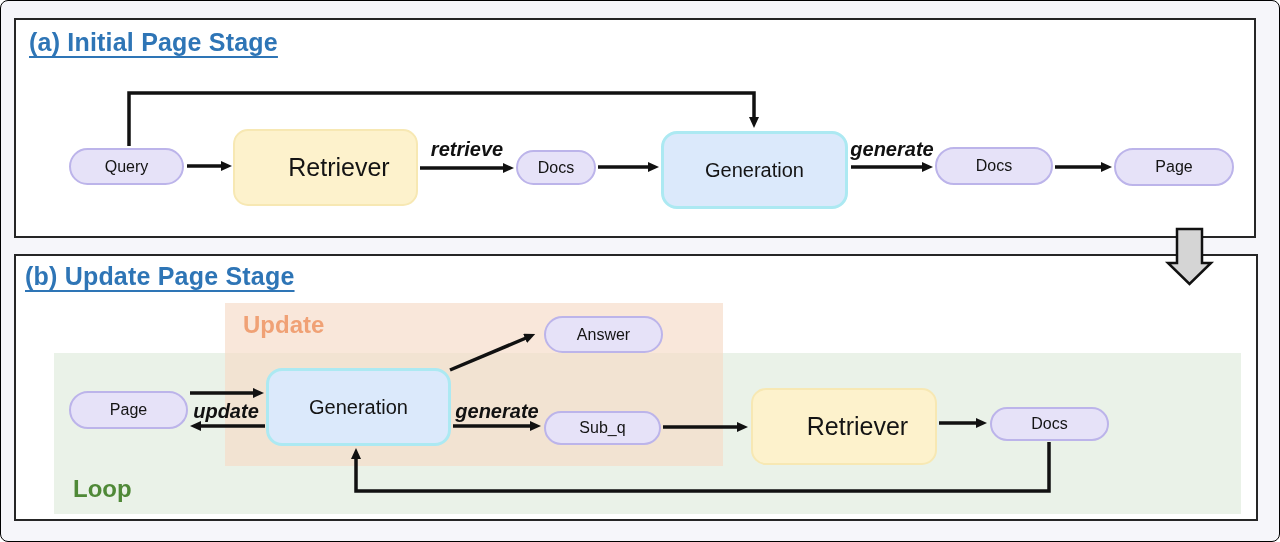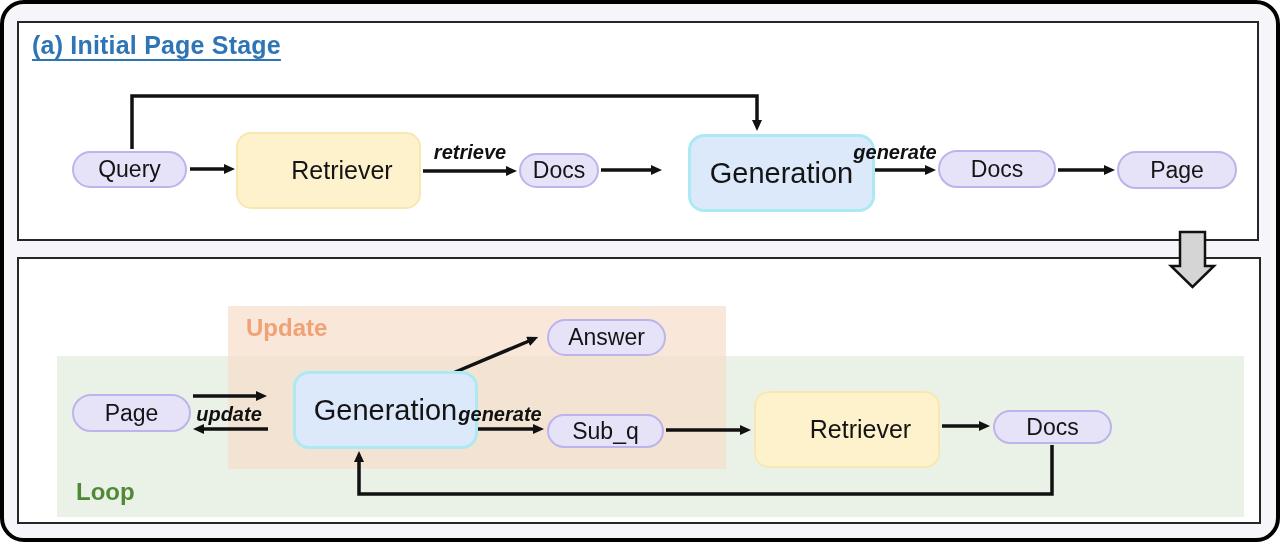--- a/index.html
+++ b/index.html
@@ -1,19 +1,19 @@
 <!DOCTYPE html>
 <html style="--canvas-bg: #F6F6FA; --panel-bg: #FFFFFF; --panel-border: #262626; --title-blue: #2E75B6; --pill-fill: #E6E2F8; --pill-border: #BCB4EA; --proc-fill: #FDF2CC; --proc-border: #F7E8B3; --gen-fill: #DBE9FB; --gen-border: #ACE9F2; --branch-bg-rgba: rgba(246,219,199,0.66); --branch-text: #F0A175; --loop-bg: #EAF2E8; --loop-text: #4F8937; --arrow-color: #111111; --block-arrow-fill: #D5D5D5;"><head>
 <meta charset="utf-8">
 <style>
   html,body { margin:0; padding:0; background:#ffffff; }
   .stage {
     position:relative; width:1280px; height:542px; box-sizing:border-box;
     background:var(--canvas-bg,#F6F6FA);
-    border:4px solid #000000; border-radius:24px; overflow:hidden;
+    border:1px solid #000000; border-radius:8px; overflow:hidden;
     font-family:"Liberation Sans", sans-serif; color:#111;
   }
   .panel {
     position:absolute; box-sizing:border-box; background:var(--panel-bg,#fff);
     border:2px solid var(--panel-border,#262626);
   }
   .panel-title {
     position:absolute; font-size:25px; font-weight:bold;
     color:var(--title-blue,#2E75B6); text-decoration:underline;
     text-decoration-thickness:2px; text-underline-offset:5px;
@@ -21,49 +21,50 @@
   }
   .region { position:absolute; }
   .region-branch { background:var(--branch-bg-rgba,rgba(246,219,199,0.66)); }
   .region-loop { background:var(--loop-bg,#EAF2E8); }
   .region-label { position:absolute; font-size:24px; font-weight:bold; }
   .label-branch { color:var(--branch-text,#F0A175); }
   .label-loop { color:var(--loop-text,#4F8937); }
   .node {
     position:absolute; box-sizing:border-box; display:flex;
     align-items:center; justify-content:center; z-index:4;
-    font-size:23px; color:#141414;
+    font-size:16px; color:#141414;
   }
   .pill {
     background:var(--pill-fill,#E6E2F8); border:2px solid var(--pill-border,#BCB4EA);
     border-radius:20px;
   }
   .proc {
     background:var(--proc-fill,#FDF2CC); border:2px solid var(--proc-border,#F7E8B3);
     border-radius:15px; font-size:25px;padding-left:27px;
   }
   .gen {
     background:var(--gen-fill,#DBE9FB); border:3px solid var(--gen-border,#ACE9F2);
-    border-radius:16px; font-size:29px;margin-left:24px;
+    border-radius:16px; font-size:20px;
   }
   .edge-label {
     position:absolute; z-index:5; font-size:20px; font-style:italic; font-weight:600;
     transform:translate(-50%,-50%); white-space:nowrap;
   }
   svg.wires { position:absolute; left:0; top:0; z-index:3; pointer-events:none; }
 </style>
 </head>
 <body>
 
 <div class="stage">
 
   <div class="panel" style="left:13px;top:17px;width:1242px;height:220px;"></div>
   <div class="panel-title" style="left:28px;top:27px;">(a) Initial Page Stage</div>
 
   <div class="panel" style="left:13px;top:253px;width:1244px;height:267px;"></div>
+  <div class="panel-title" style="left:24px;top:261px;">(b) Update Page Stage</div>
 
   <div class="region region-loop" style="left:53px;top:352px;width:1187px;height:161px;z-index:1;"></div>
   <div class="region region-branch" style="left:224px;top:302px;width:498px;height:163px;z-index:2;"></div>
   <div class="region-label label-branch" style="left:242px;top:310px;z-index:2;">Update</div>
   <div class="region-label label-loop" style="left:72px;top:474px;z-index:2;">Loop</div>
 
   <svg class="wires" width="1280" height="542" viewBox="0 0 1280 542">
     <defs>
       <marker id="ah" markerUnits="userSpaceOnUse" markerWidth="14" markerHeight="12" refX="1" refY="5" orient="auto">
         <path d="M0,0 L11,5 L0,10 Z" fill="#111"></path>

